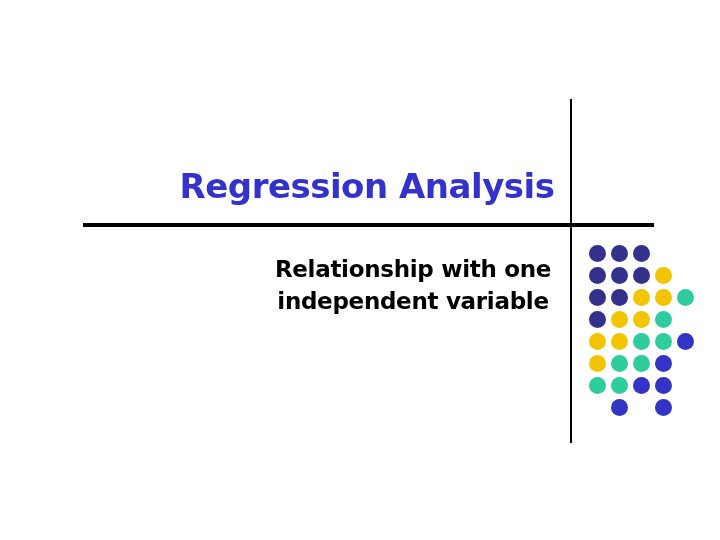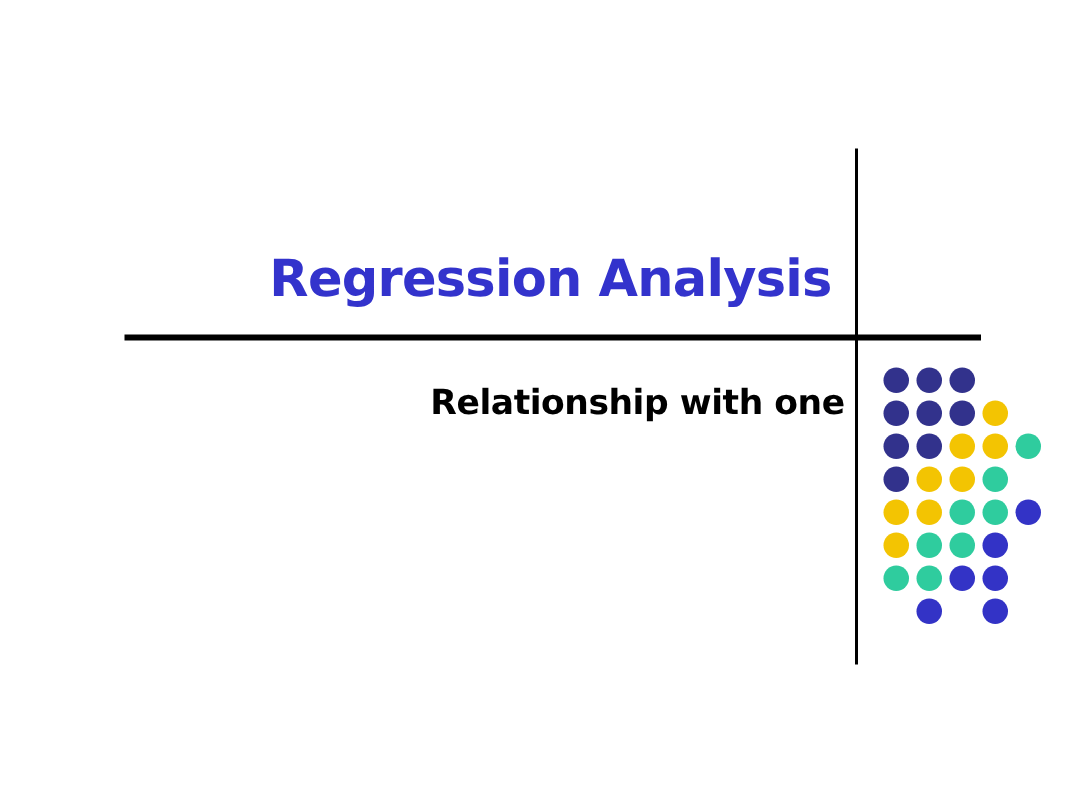--- a/index.html
+++ b/index.html
@@ -19,21 +19,21 @@
   .slide-title {
     position:absolute;
     left:60px; top:156px; width:614px;
     text-align:center;
     font-size:34px; line-height:40px;
     font-weight:bold;
     letter-spacing:-0.5px;
   }
   .slide-subtitle {
     position:absolute;
-    left:225px; top:243px; width:400px;
+    left:213px; top:243px; width:400px;
     text-align:center;
     font-size:23px; line-height:32px;
     font-weight:bold;
     color:#000000;
     letter-spacing:-0.3px;
   }
   .h-rule {
     position:absolute;
     left:83px; top:213px;
     width:571px; height:4px;
@@ -61,20 +61,21 @@
 <div class="slide">
 
   <div class="slide-title" style="color: rgb(51, 51, 204);">Regression Analysis</div>
 
   <div class="h-rule"></div>
 
   <div class="v-rule"></div>
 
   <div class="slide-subtitle">
     <div>Relationship with one</div>
+    <div>independent variable</div>
   </div>
 
   <div class="dots-decoration">
       <div class="dot" style="left: 588.5px; top: 234.5px; width: 17px; height: 17px; background: rgb(50, 50, 140);"></div>
       <div class="dot" style="left: 610.5px; top: 234.5px; width: 17px; height: 17px; background: rgb(50, 50, 140);"></div>
       <div class="dot" style="left: 632.5px; top: 234.5px; width: 17px; height: 17px; background: rgb(50, 50, 140);"></div>
       <div class="dot" style="left: 588.5px; top: 256.5px; width: 17px; height: 17px; background: rgb(50, 50, 140);"></div>
       <div class="dot" style="left: 610.5px; top: 256.5px; width: 17px; height: 17px; background: rgb(50, 50, 140);"></div>
       <div class="dot" style="left: 632.5px; top: 256.5px; width: 17px; height: 17px; background: rgb(50, 50, 140);"></div>
       <div class="dot" style="left: 654.5px; top: 256.5px; width: 17px; height: 17px; background: rgb(243, 196, 2);"></div>

